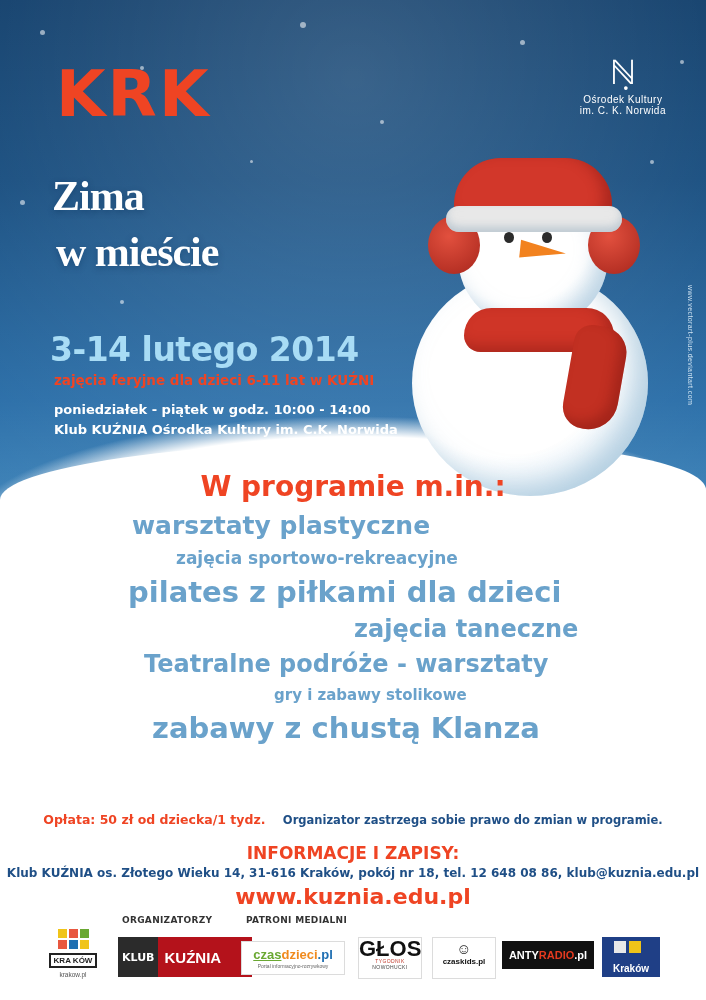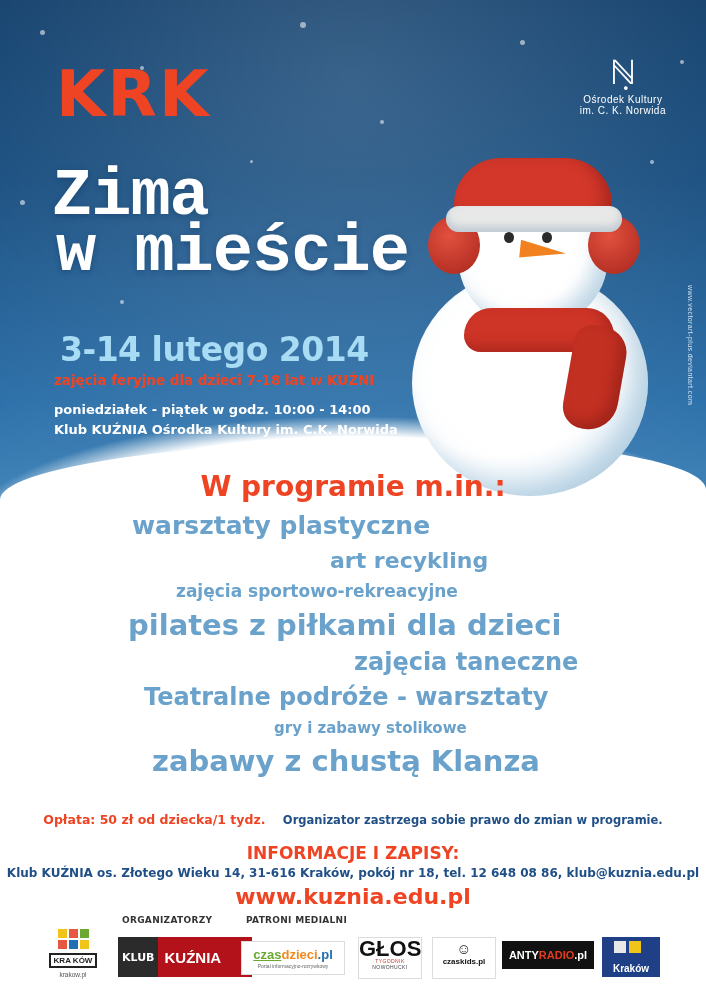--- a/index.html
+++ b/index.html
@@ -50,29 +50,29 @@
   .credit{
     position:absolute;right:12px;top:285px;
     writing-mode:vertical-rl;
     font-size:7px;color:#cfe3f2;letter-spacing:.4px;
   }
 
   
   .title{
     position:absolute;left:52px;top:168px;
     color:#ffffff;
-    font-family:Liberation Mono, monospace;
+    font-family:Liberation Serif, serif;
     font-weight:bold;
-    font-size:67px;line-height:56px;
+    font-size:42px;line-height:56px;
     letter-spacing:-1px;
     text-shadow:0 2px 6px rgba(0,40,80,.35);
   }
   .title .l2{margin-left:4px;}
   .date{
-    position:absolute;left:60px;top:330px;
+    position:absolute;left:50px;top:330px;
     color:#a8dcf5;
     font-family:"DejaVu Sans", sans-serif;
     font-weight:bold;font-size:33px;letter-spacing:-.5px;
   }
   .sub1{
     position:absolute;left:54px;top:372px;
     color:#ef4423;font-weight:bold;font-size:13.5px;letter-spacing:0;
     font-family:"DejaVu Sans", sans-serif;
   }
   .sub2{
@@ -279,30 +279,29 @@
     <div class="eye l"></div>
     <div class="eye r"></div>
     <div class="nose"></div>
   </div>
 
   <div class="title">
     <div>Zima</div>
     <div class="l2">w mieście</div>
   </div>
   <div class="date">3-14 lutego 2014</div>
-  <div class="sub1">zajęcia feryjne dla dzieci 7-18 lat w KUŹNI</div>
+  <div class="sub1">zajęcia feryjne dla dzieci 6-11 lat w KUŹNI</div>
   <div class="sub2">
     <div>poniedziałek - piątek w godz. 10:00 - 14:00</div>
     <div>Klub KUŹNIA Ośrodka Kultury im. C.K. Norwida</div>
   </div>
 
   <div class="prog-title">W programie m.in.:</div>
   <div class="prog" id="program-list">
       <div class="pitem" style="font-size: 25px; line-height: 36px; margin-left: 132px;">warsztaty plastyczne</div>
-      <div class="pitem" style="font-size: 22px; line-height: 33px; margin-left: 330px;">art recykling</div>
       <div class="pitem" style="font-size: 17px; line-height: 28px; margin-left: 176px;">zajęcia sportowo-rekreacyjne</div>
       <div class="pitem" style="font-size: 29px; line-height: 40px; margin-left: 128px;">pilates z piłkami dla dzieci</div>
       <div class="pitem" style="font-size: 24px; line-height: 35px; margin-left: 354px;">zajęcia taneczne</div>
       <div class="pitem" style="font-size: 24px; line-height: 35px; margin-left: 144px;">Teatralne podróże - warsztaty</div>
       <div class="pitem" style="font-size: 15px; line-height: 26px; margin-left: 274px;">gry i zabawy stolikowe</div>
       <div class="pitem" style="font-size: 29px; line-height: 40px; margin-left: 152px;">zabawy z chustą Klanza</div>
     </div>
 
   <div class="fee">
     <span class="red">Opłata: 50 zł od dziecka/1 tydz.</span>

